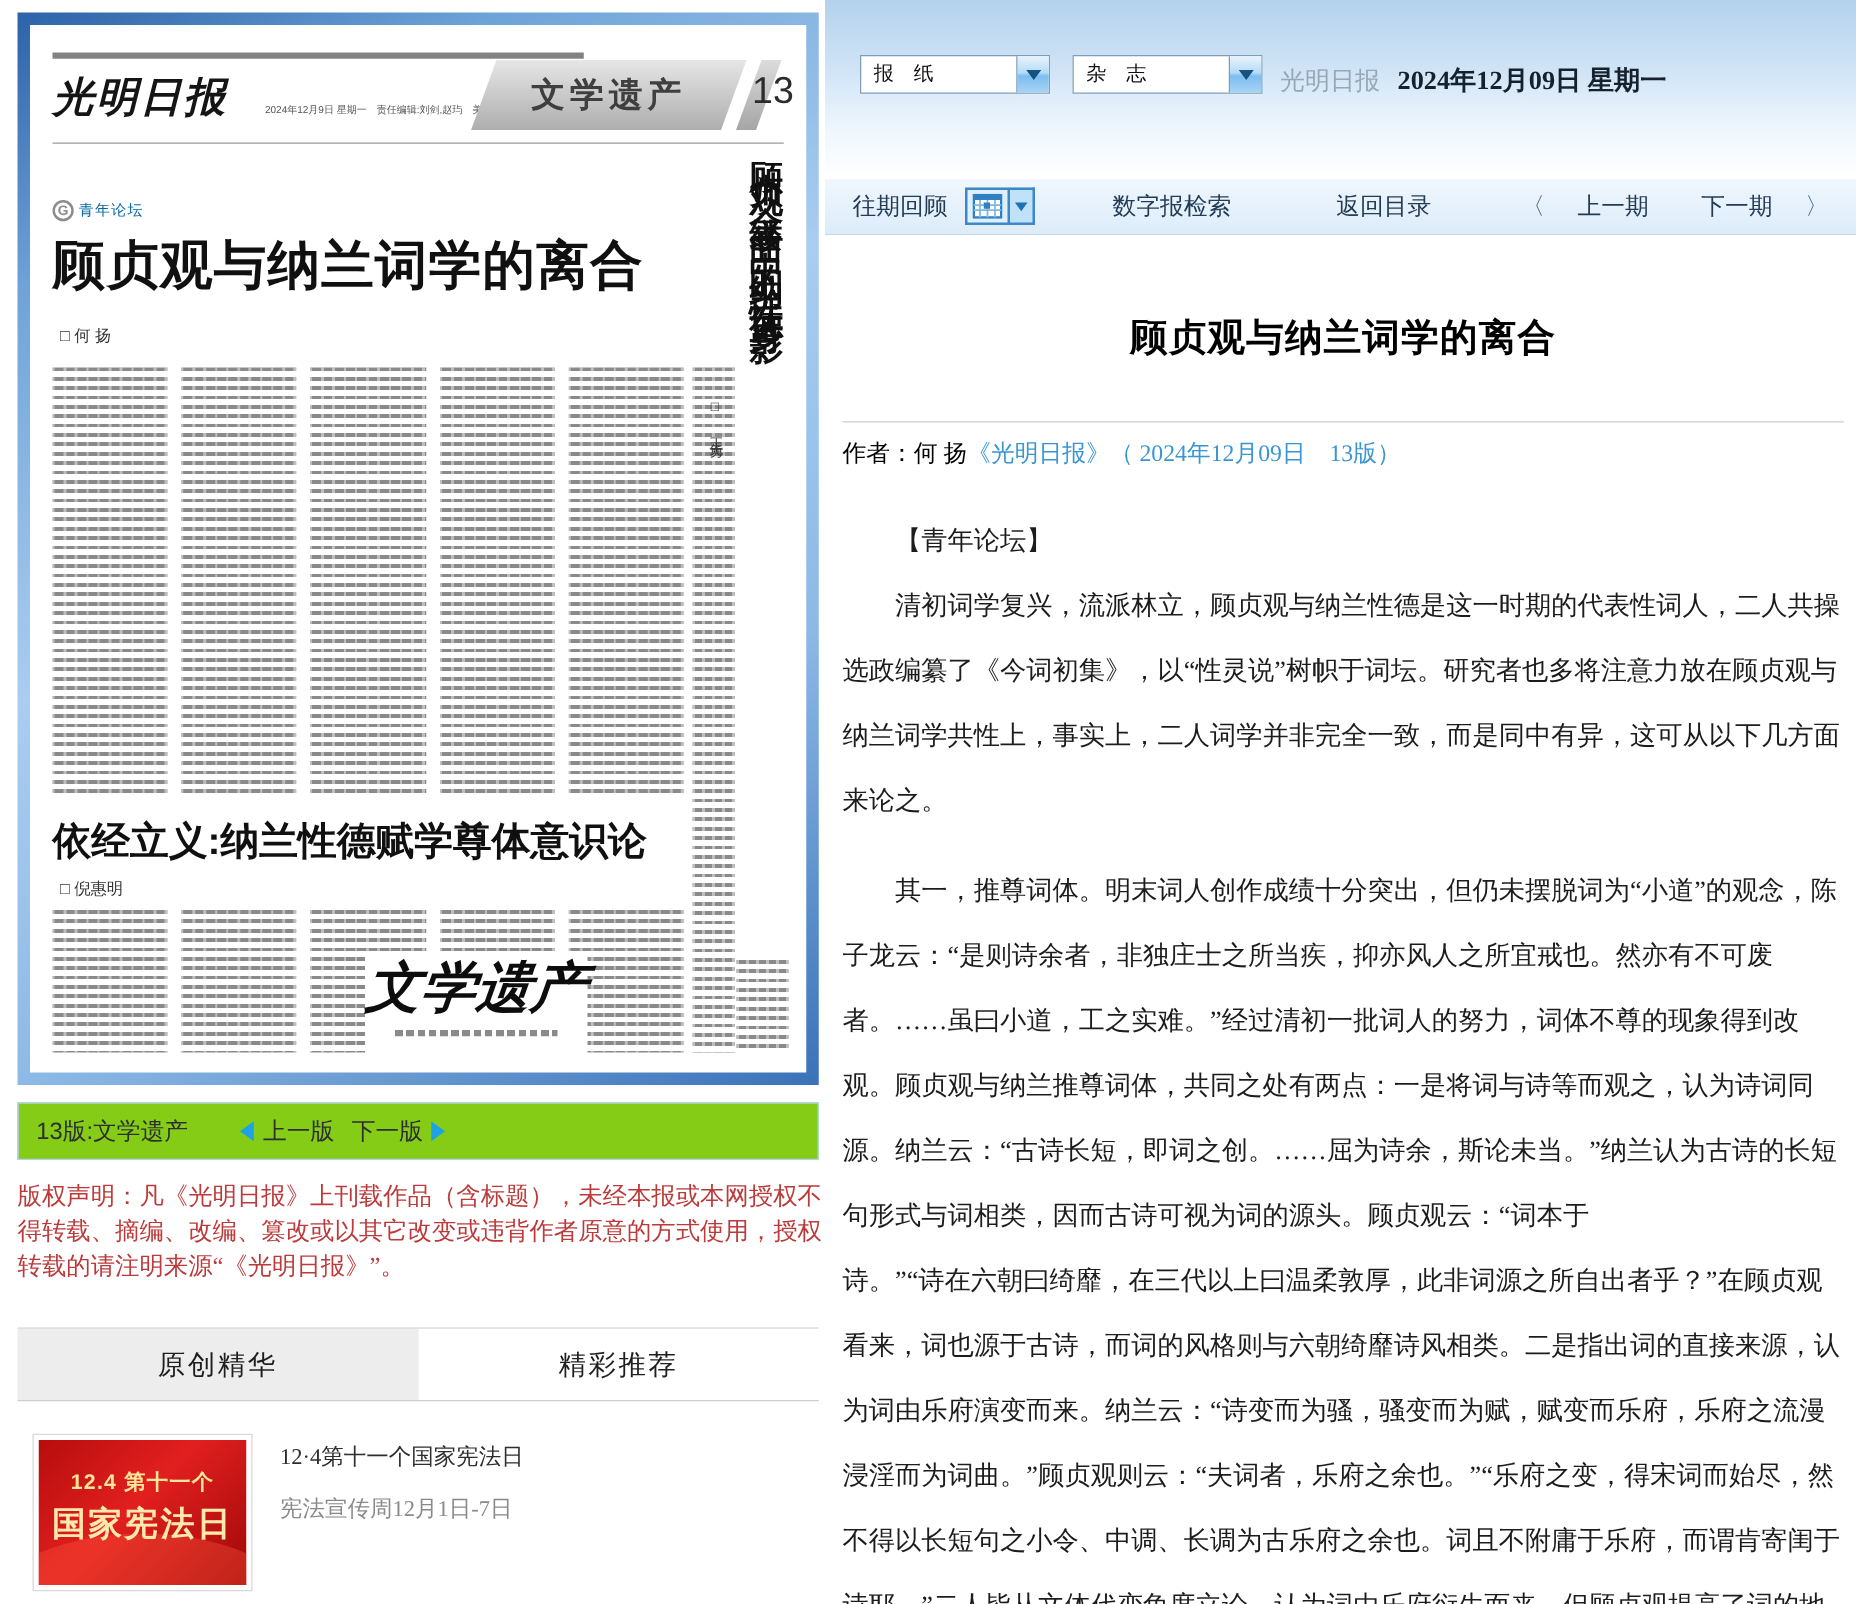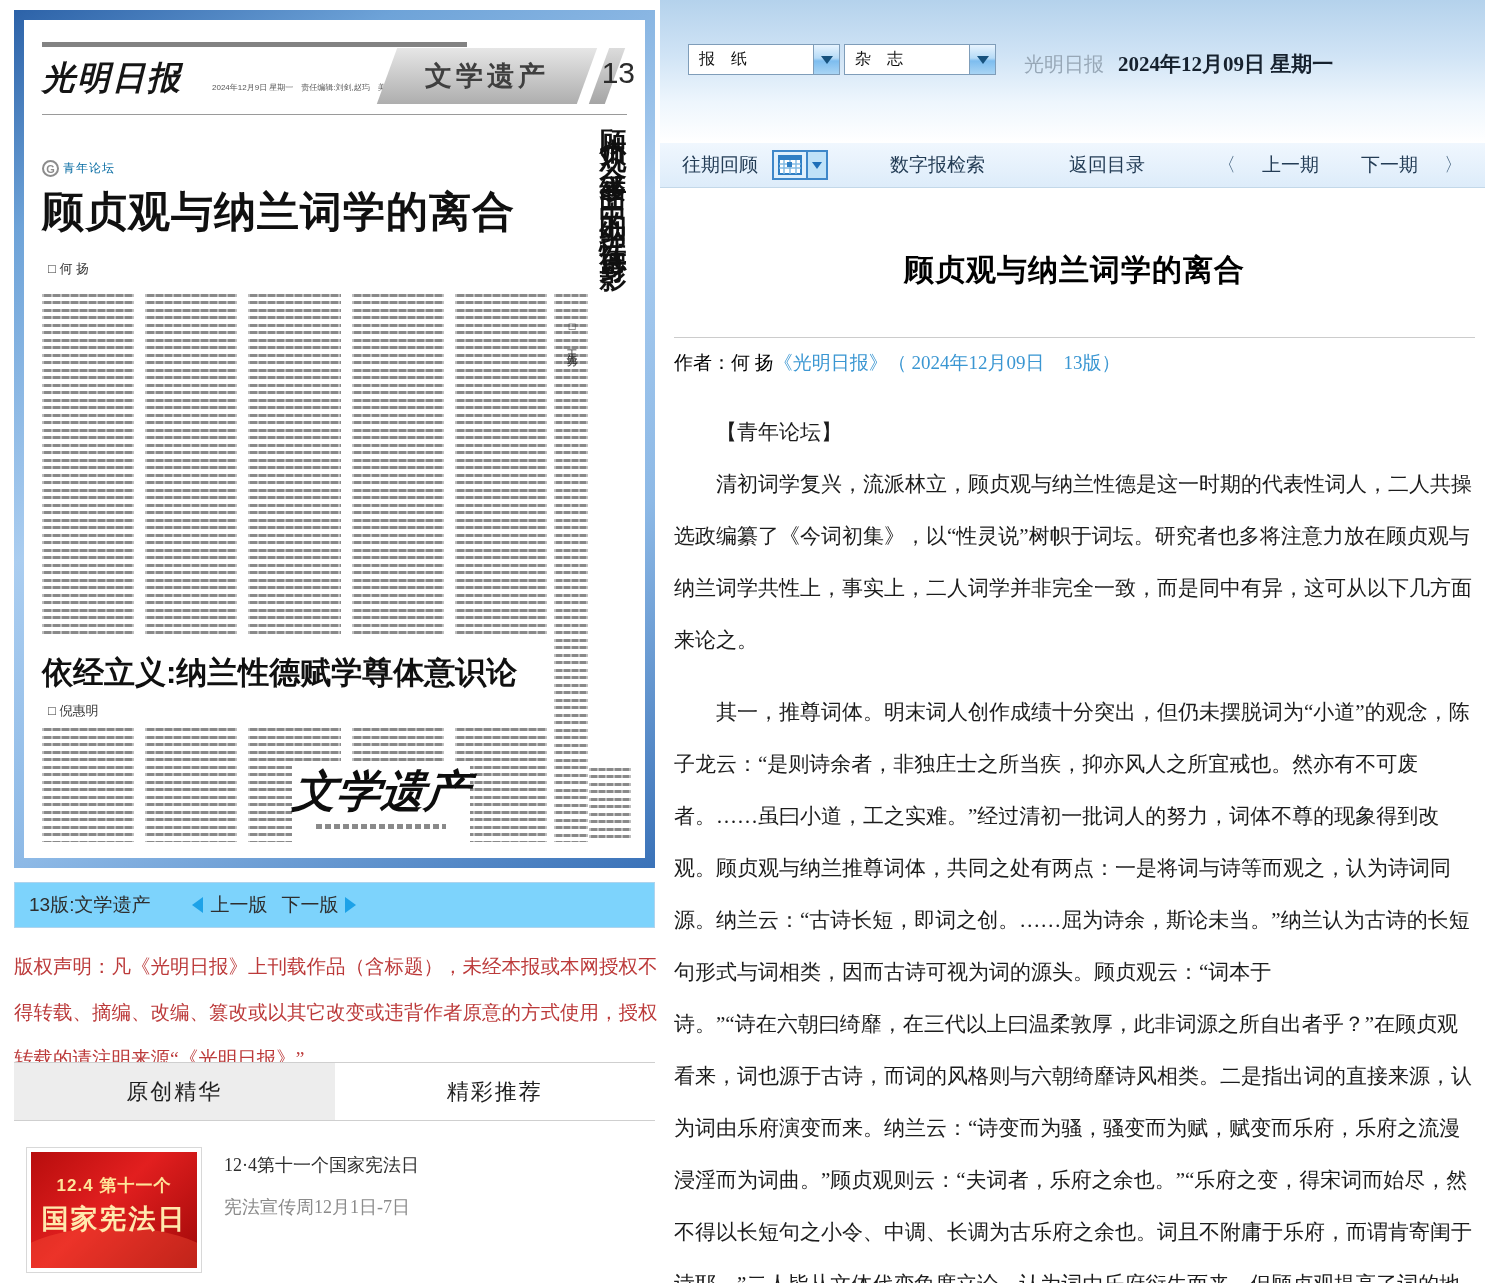--- a/index.html
+++ b/index.html
@@ -62,29 +62,29 @@
   .vert-byline { position:absolute; top:300px; right:66px; writing-mode:vertical-rl;
     font-size:11px; color:#333; letter-spacing:3px; }
 
   .stamp { position:absolute; top:742px; left:268px; width:178px; height:86px; background:#fff;
     z-index:3; text-align:center; }
   .stamp .cal { font-size:44px; font-weight:900; font-style:italic; color:#0d0d0d;
     font-family:"DejaVu Serif","Liberation Serif",serif; transform:skewX(-6deg); line-height:58px; }
   .stamp .cap { margin:4px auto 0; width:130px; height:5px;
     background:repeating-linear-gradient(90deg,#8a8a8a 0 6px, transparent 6px 9px); }
 
-  .page-nav { position:absolute; top:872px; left:0; width:641px; height:46px; background:#7dd3fc;
+  .page-nav { position:absolute; top:872px; left:0; width:641px; height:46px; background:#84cc16;
     border:1px solid #aed4ee; display:flex; align-items:center; padding:0 14px; font-size:19px; color:#2e2e2e; }
   .page-nav .gap { width:42px; }
   .tri { width:0; height:0; display:inline-block; }
   .tri-left  { border-top:8px solid transparent; border-bottom:8px solid transparent; border-right:11px solid #1da2e8; margin-right:7px; }
   .tri-right { border-top:8px solid transparent; border-bottom:8px solid transparent; border-left:11px solid #1da2e8; margin-left:7px; }
   .page-nav a { color:#2e2e2e; text-decoration:none; display:inline-flex; align-items:center; margin-right:14px; cursor:pointer; }
 
-  .copyright { position:absolute; top:934px; left:0; width:648px; font-size:19.5px; line-height:46px;
+  .copyright { position:absolute; top:934px; left:0; width:648px; font-size:19.5px; line-height:28px;
     color:#bc3a3a; font-family:"Liberation Serif","DejaVu Serif",serif; }
 
   .promo-box { position:absolute; top:1052px; left:0; width:641px; height:221px; border-top:1px solid #cfcfcf; }
   .tabs { display:flex; height:58px; border-bottom:1px solid #cfcfcf; }
   .tab { flex:1; display:flex; align-items:center; justify-content:center; font-size:22px; color:#1f1f1f;
     background:#fff; cursor:pointer; letter-spacing:2px; font-family:"Liberation Serif","DejaVu Serif",serif; }
   .tab.inactive { background:#ededed; }
   .promo-item { display:flex; gap:22px; padding:26px 10px 0 12px; }
   .thumb-frame { width:176px; height:126px; border:1px solid #d8d8d8; background:#fff; padding:4px; flex:0 0 auto; cursor:pointer; }
   .thumb { width:100%; height:100%; position:relative; overflow:hidden;
@@ -106,21 +106,21 @@
 
   .xp-select { position:absolute; top:44px; width:152px; height:31px; background:#fff;
     border:1px solid #7f9db9; display:flex; align-items:stretch; cursor:pointer; }
   .xp-select .lbl { flex:1; display:flex; align-items:center; padding-left:10px; font-size:16px; color:#111;
     font-family:"Liberation Serif","DejaVu Serif",serif; }
   .xp-arrow-btn { width:26px; border-left:1px solid #7f9db9;
     background:linear-gradient(180deg,#e8f4fe 0%,#b6dbf7 45%,#7dbdef 55%,#a8d4f4 100%);
     display:flex; align-items:center; justify-content:center; }
   .chev { width:0; height:0; border-left:6px solid transparent; border-right:6px solid transparent;
     border-top:8px solid #16527e; }
-  .sel1 { left:28px;justify-content:space-between; } .sel2 { left:184px;text-align:center; }
+  .sel1 { left:28px;justify-content:space-between; } .sel2 { left:198px;text-align:center; }
 
   .brand-row { position:absolute; left:364px; top:50px; display:flex; align-items:baseline; gap:14px;
     font-family:"Liberation Serif","DejaVu Serif",serif; }
   .brand { font-size:20px; color:#97a7b6; }
   .issue-date { font-size:21px; font-weight:bold; color:#16212e; }
 
   .rp-toolbar { height:46px; background:linear-gradient(180deg,#f0f7fe,#ddecfa);
     border-top:1px solid #fff; border-bottom:1px solid #c3d8e9;
     display:flex; align-items:center; padding:0 22px; font-size:19px; color:#233c55;
     font-family:"Liberation Serif","DejaVu Serif",serif; }

